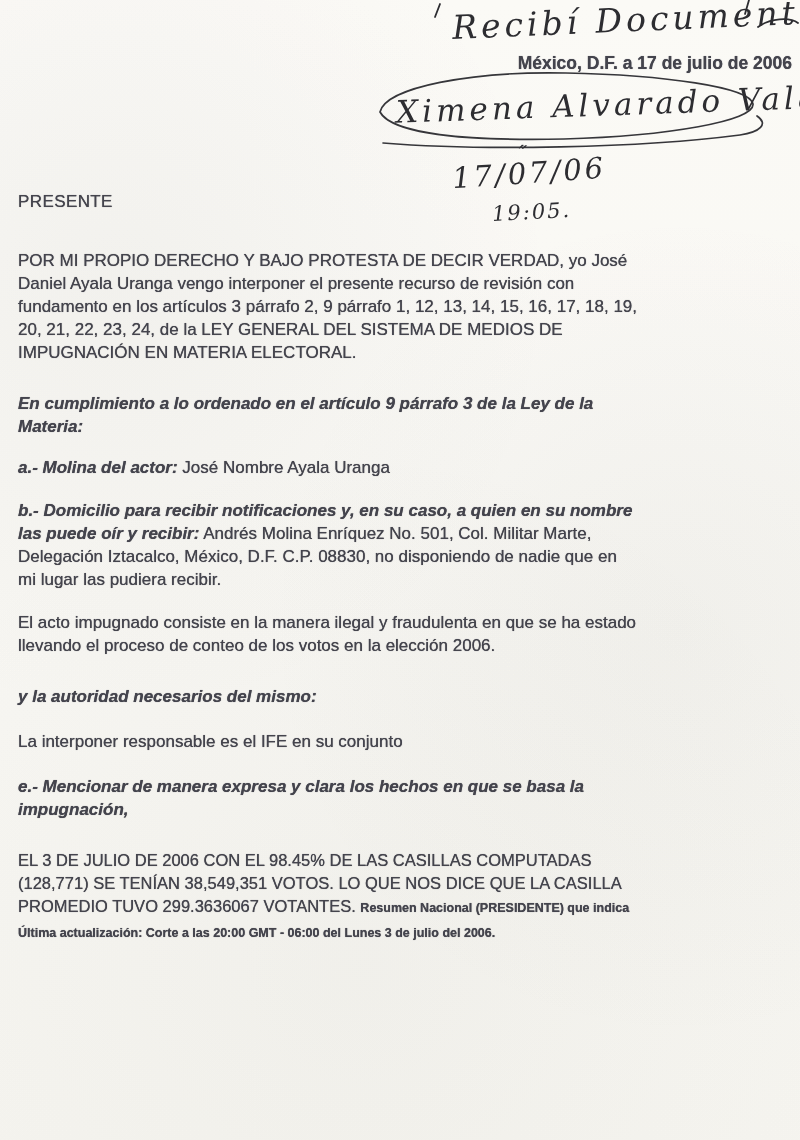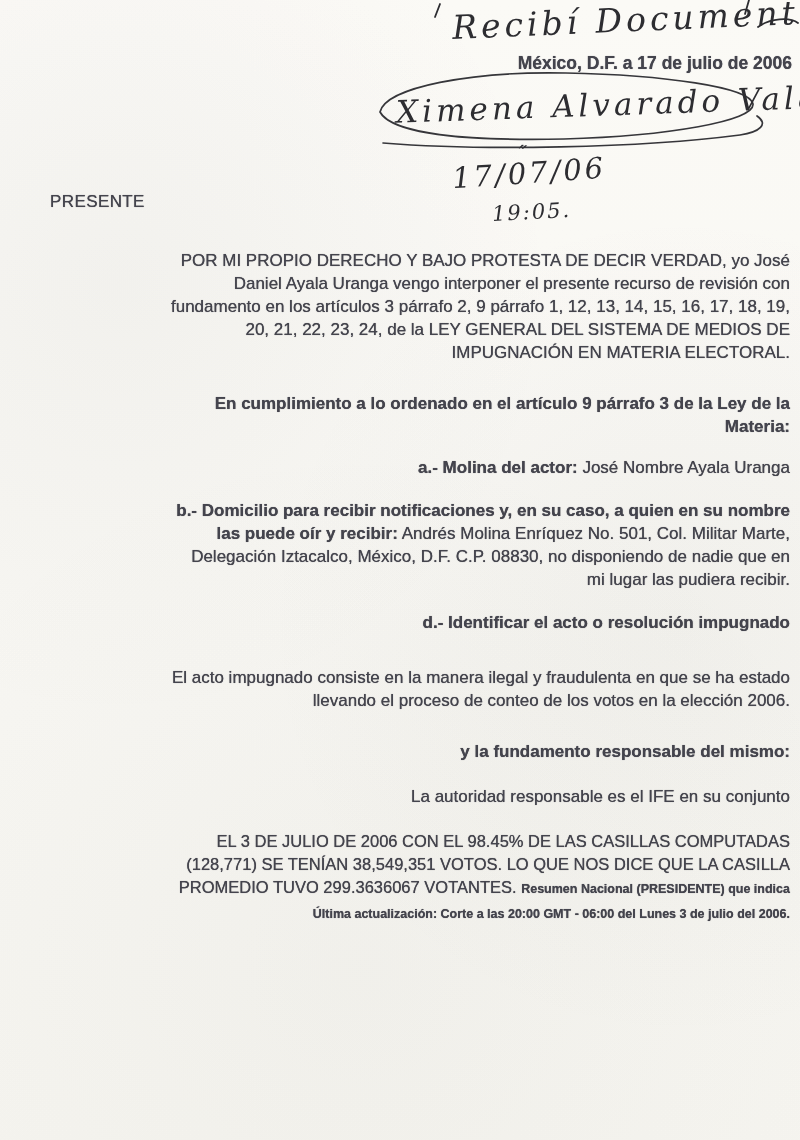--- a/index.html
+++ b/index.html
@@ -17,21 +17,20 @@
       radial-gradient(circle at 15% 25%, rgba(110,110,100,0.05), transparent 40%),
       radial-gradient(circle at 85% 55%, rgba(110,110,100,0.05), transparent 45%),
       radial-gradient(circle at 45% 85%, rgba(110,110,100,0.04), transparent 50%),
       linear-gradient(#f7f6f3, #f2f1ec);
     filter: blur(0.22px) contrast(1.03);
     overflow: hidden;
   }
   .print {
     color: #46464e;
     text-shadow: 0 0 0.7px currentColor;
-    text-align: right;
   }
   .hw {
     position: absolute;
     font-family: "DejaVu Serif", serif;
     font-style: italic;
     color: #2f2f33;
     white-space: nowrap;
   }
   .hw-received {
     left: 452px; top: 0px;
@@ -55,21 +54,20 @@
     position: absolute;
     left: 18px; top: 142px;
     font-size: 17px;
     letter-spacing: 0.4px;
   }
   .salutation {
     position: absolute;
     left: 18px; top: 192px;
     font-size: 17px;
     letter-spacing: 0.4px;
-    margin-left: 32px;
   }
   .hw-ditto {
     left: 518px; top: 141px;
     font-size: 22px;
     transform: rotate(8deg);
   }
   .hw-date {
     left: 452px; top: 156px;
     font-size: 29px;
     letter-spacing: 3px;
@@ -90,21 +88,21 @@
     position: absolute;
     left: 18px; top: 238px;
     width: 772px;
     font-size: 17px;
     line-height: 23px;
   }
   .body-text p {
     white-space: pre-line;
     margin: 11px 0 24px 0;
   }
-  .b { font-weight: bold; }
+  .b { font-weight: bold; font-style: italic; }
   .caps-para { font-size: 16.5px; }
   .fineprint {
     font-size: 12.5px;
     font-weight: bold;
   }
   .mb28 { margin-bottom: 28px !important; }
   .mb18 { margin-bottom: 18px !important; }
   .mb20 { margin-bottom: 20px !important; }
   .mb22 { margin-bottom: 22px !important; }
   .mb32 { margin-bottom: 32px !important; }
@@ -151,29 +149,30 @@
 
     <p class="mb20"><span class="b">a.- Molina del actor:</span><span> José Nombre Ayala Uranga</span></p>
 
     <p class="mb20"><span class="b">b.- Domicilio para recibir notificaciones y, en su caso, a quien en su nombre
 las puede oír y recibir:</span><span> Andrés Molina Enríquez No. 501, Col. Militar Marte,
 Delegación Iztacalco, México, D.F. C.P. 08830, no disponiendo de nadie que en
 mi lugar las pudiera recibir.</span></p>
 
 
 
-    <p class="b mb32">d.- Identificar el acto  o resolución impugnado</p>
 
     <p class="mb28">El acto impugnado consiste en la manera ilegal y fraudulenta en que se ha estado
 llevando el proceso de conteo de los votos en la elección 2006.</p>
 
-    <p class="b mb22">y la fundamento responsable del mismo:</p>
+    <p class="b mb22">y la autoridad necesarios del mismo:</p>
 
-    <p class="mb22">La autoridad responsable es el IFE en su conjunto</p>
+    <p class="mb22">La interponer responsable es el IFE en su conjunto</p>
 
+    <p class="b mb28">e.- Mencionar de manera expresa y clara los hechos en que se basa la
+impugnación,</p>
 
     <p class="caps-para mb0"><span>EL 3 DE JULIO DE 2006 CON EL 98.45% DE LAS CASILLAS COMPUTADAS
 (128,771) SE TENÍAN 38,549,351 VOTOS. LO QUE NOS DICE QUE LA CASILLA
 PROMEDIO TUVO 299.3636067 VOTANTES. </span><span class="fineprint">Resumen Nacional (PRESIDENTE) que indica
 Última actualización: Corte a las 20:00 GMT - 06:00 del Lunes 3 de julio del 2006.</span></p>
 
   </div>
 </div>
 
 </body></html>

